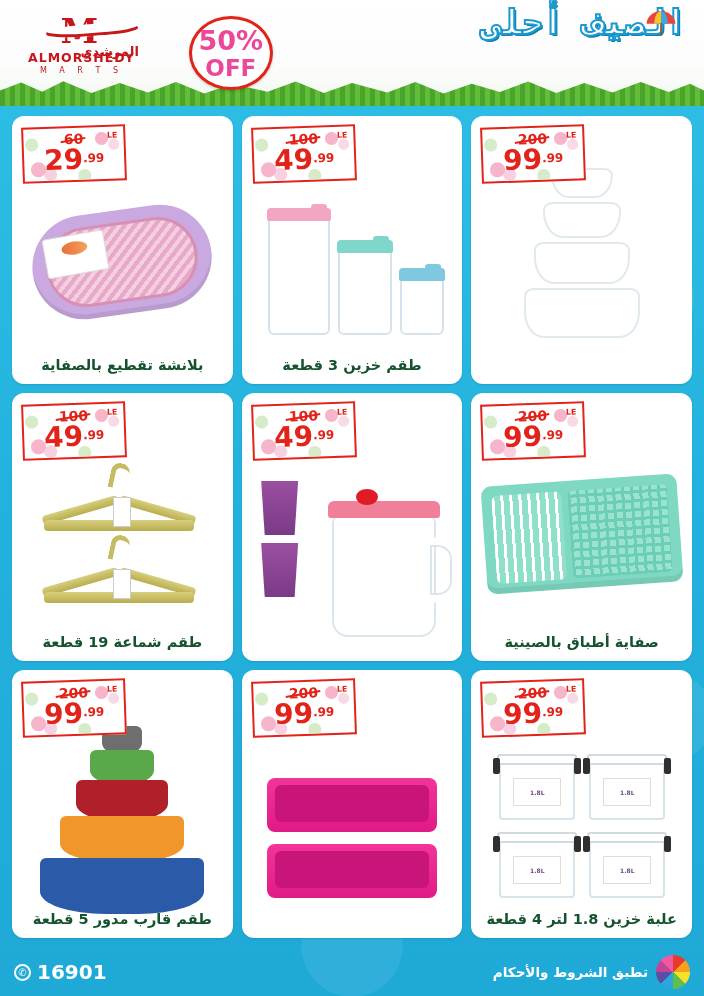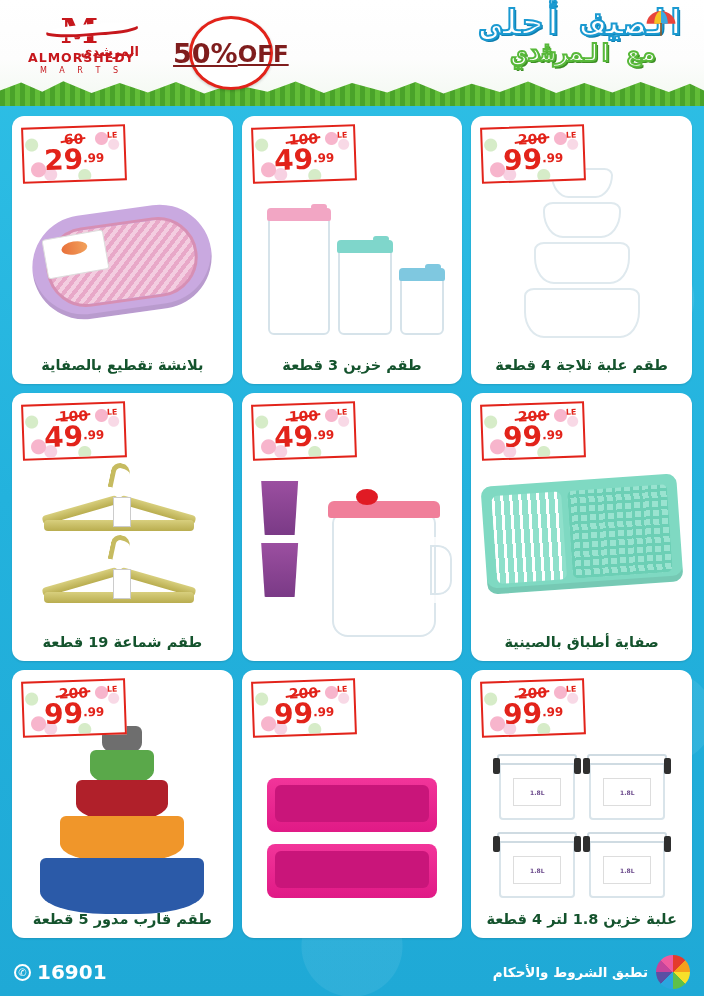--- a/index.html
+++ b/index.html
@@ -85,27 +85,26 @@
     font-size: 13px; color: #c6171c; font-weight: bold;
   }
 
   .discount-badge {
     position: relative;
     margin: 16px 0 0 54px;
     width: 84px; height: 74px;
     border-radius: 50%;
     background: #ffffff;
     border: 3px solid #e2231a;
-    color: #7f1d1d;
-    display: flex; flex-direction: row;
+    color: #ec4899;
+    display: flex; flex-direction: column;
     align-items: center; justify-content: center;
     font-weight: bold;
     line-height: 1;
     box-shadow: 0 1px 3px rgba(0,0,0,.2);
-    text-decoration: underline;
   }
   .discount-badge .num { font-size: 27px; }
   .discount-badge .off { font-size: 23px; margin-top: 3px; }
 
   .header-ar {
     position: relative;
     margin-left: auto;
     margin-right: 18px;
     margin-top: 8px;
     text-align: center;
@@ -447,21 +446,20 @@
   </div>
 
   <div class="header-ar">
     <svg class="umbrella" viewBox="0 0 40 40">
       <path d="M20 6 C10 6 3 14 3 21 L37 21 C37 14 30 6 20 6 Z" fill="#e8453c"></path>
       <path d="M20 6 C15 6 12 14 12 21 L20 21 Z" fill="#f6c224"></path>
       <path d="M20 6 C25 6 28 14 28 21 L20 21 Z" fill="#3aa9e0"></path>
       <rect x="19" y="20" width="2" height="15" fill="#8a5a2b"></rect>
     </svg>
     <div class="line1">الصيف أحلى</div>
-    <div class="line2">مع المرشدي</div>
   </div>
 </div>
 
 <div class="grid">
 
   <div class="card">
     <div class="price-tag">
       <div class="floral"></div>
       <div class="le">LE</div>
       <div class="old-price"><span>60</span></div>
@@ -517,21 +515,20 @@
       </div>
     </div>
     <div class="product-area">
       <div class="art">
         <div class="bowl" style="width:62px;height:30px;top:18px;"></div>
         <div class="bowl" style="width:78px;height:36px;top:52px;"></div>
         <div class="bowl" style="width:96px;height:42px;top:92px;"></div>
         <div class="bowl" style="width:116px;height:50px;top:138px;"></div>
       </div>
     </div>
-    <div class="caption">طقم علبة ثلاجة 4 قطعة</div>
   </div>
 
   <div class="card">
     <div class="price-tag">
       <div class="floral"></div>
       <div class="le">LE</div>
       <div class="old-price"><span>100</span></div>
       <div class="new-price">
         <span class="big">49</span><span class="dec">.99</span>
       </div>

